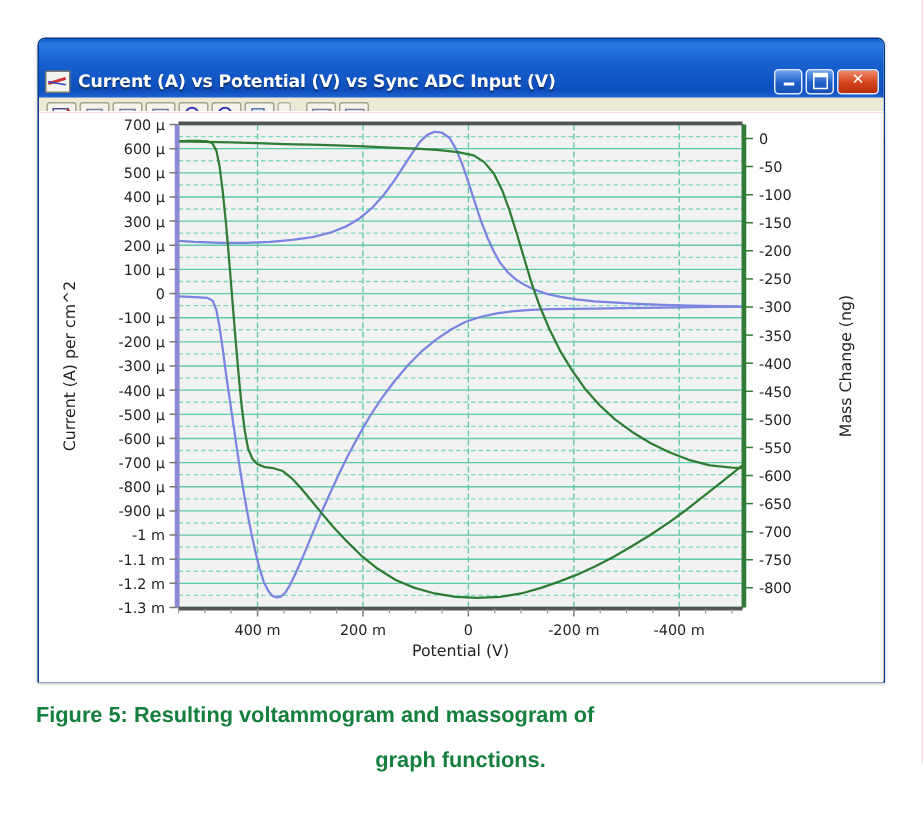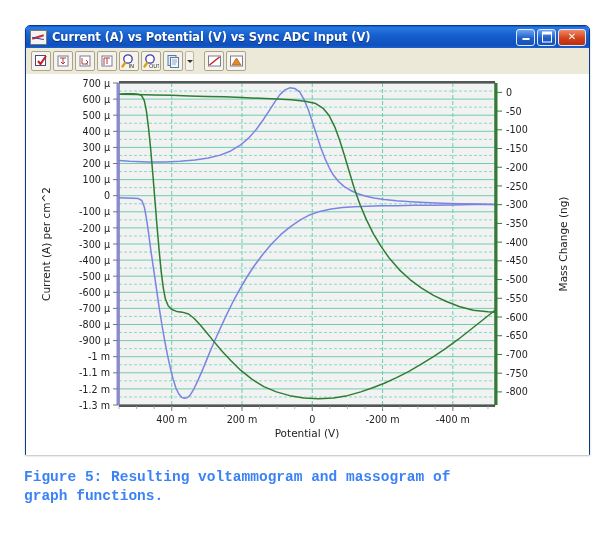--- a/index.html
+++ b/index.html
@@ -13,21 +13,21 @@
   #app-window{
     position:absolute;left:25px;top:25px;width:565px;height:430px;
     border:1px solid #0a3a8c;border-radius:5px 5px 0 0;
     background:#ece9d8;box-sizing:border-box;
     box-shadow:0 1px 2px rgba(0,0,0,.25);
   }
   #title-bar{
     height:22px;
     background:linear-gradient(to bottom,#0a58c8 0%,#2a7ae2 8%,#1760cf 40%,#0f4fbd 88%,#1b63d0 100%);
     border-radius:4px 4px 0 0;
-    display:flex;align-items:center;padding:0 2px 0 4px;
+    display:flex;align-items:center;padding:17px 2px 0 4px;
     position:relative;
   }
   #title-icon{
     width:15px;height:13px;background:#f3f3ef;border:1px solid #7b7b6e;
     border-radius:1px;margin-right:5px;position:relative;flex:0 0 auto;
   }
   #title-icon:before{
     content:"";position:absolute;left:1px;top:5px;width:12px;height:2px;
     background:#d03030;transform:rotate(-17deg);
   }
@@ -77,26 +77,26 @@
   
   #chart-panel{
     position:absolute;left:0;right:0;top:48px;bottom:0;
     background:#fca5a5;border-top:1px solid #ffffff;text-decoration:underline;
   }
   #plot-svg{display:block;}
 
   
   #caption{
     position:absolute;left:24px;top:468px;width:566px;
-    font-family:Liberation Mono, monospace;
-    font-weight:bold;font-size:14.5px;color:#3b82f6;
+    font-family:Liberation Sans, sans-serif;
+    font-weight:bold;font-size:14.5px;color:#15803d;
     text-align:justify;line-height:1.32;
   }
   #caption .sub{font-size:10px;vertical-align:-2px;}
-  #caption .l3{text-align:left;}
+  #caption .l3{text-align:center;margin-top:11px;}
 </style>
 </head>
 <body>
 
 <div id="app-window">
 
   <div id="title-bar">
     <div id="title-icon"></div>
     <div id="title-text">Current (A) vs Potential (V) vs Sync ADC Input (V)</div>
     <div class="win-btns">

